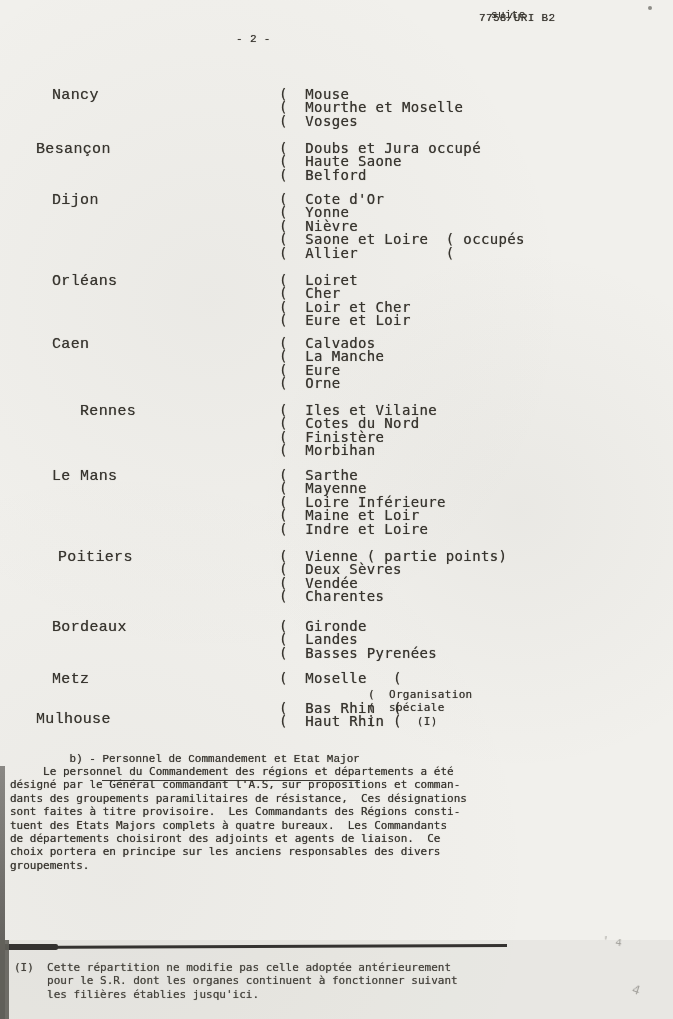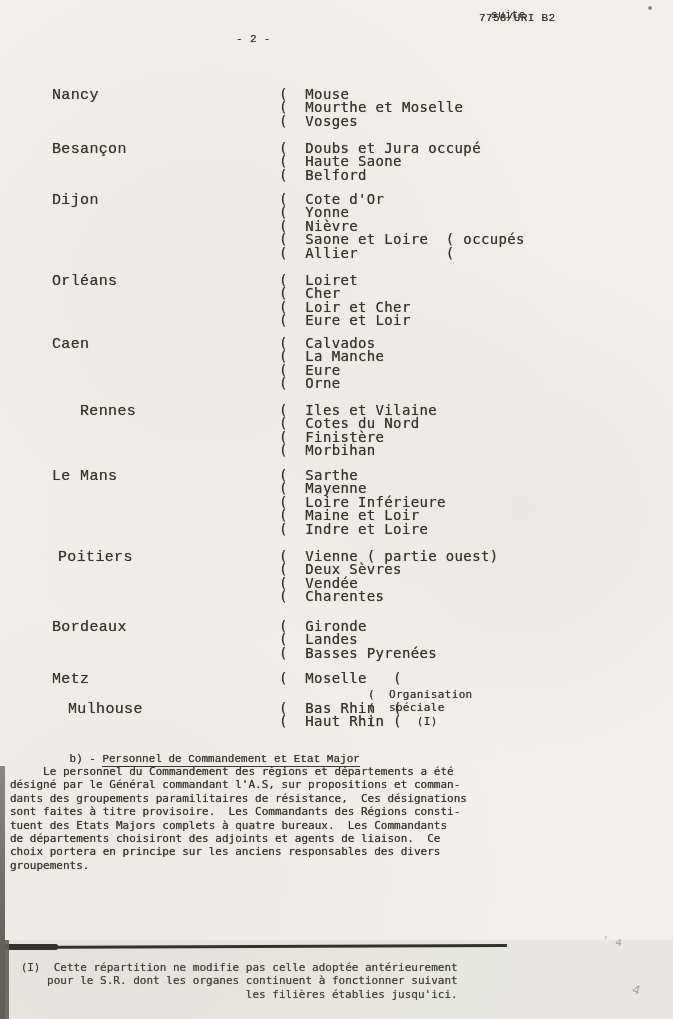--- a/index.html
+++ b/index.html
@@ -16,21 +16,21 @@
   .t{
     position:absolute;font-size:11px;line-height:13.4px;white-space:pre;margin:0;
     text-shadow:0 0 .7px rgba(56,53,47,.75);
   }
   .list{letter-spacing:.35px;}
   .region{position:absolute;left:0;width:673px;height:0;}
   .region .city{position:absolute;top:-1px;font-size:15px;letter-spacing:.35px;white-space:pre;
     text-shadow:0 0 .7px rgba(56,53,47,.75);}
   .region .depts{position:absolute;left:279px;top:0;font-size:14px;line-height:13.4px;
     letter-spacing:.35px;white-space:pre;margin:0;text-shadow:0 0 .7px rgba(56,53,47,.75);}
-  .underlined{border-bottom:1px solid #3a3731;padding-bottom:1px;}
+  .underlined{border-bottom:1px solid #3a3731;padding-bottom:15px;}
   .rule{position:absolute;background:#242220;}
   .band{position:absolute;}
   .smudge{position:absolute;color:rgba(70,68,63,.45);filter:blur(.5px);font-size:11px;}
 </style>
 </head>
 <body>
 
 <div class="page">
 
   <div class="t list" style="left:479px;top:12px;">7758/URI B2</div>
@@ -39,21 +39,21 @@
   <div class="band" style="left:648px;top:6px;width:4px;height:4px;border-radius:50%;background:rgba(60,58,53,.55);"></div>
 
   <div id="regions-list">
       <div class="region" style="top: 88px;">
         <span class="city" style="left: 52px;">Nancy</span>
         <pre class="depts">(  Mouse
 (  Mourthe et Moselle
 (  Vosges</pre>
       </div>
       <div class="region" style="top: 142px;">
-        <span class="city" style="left: 52px;">Besançon</span>
+        <span class="city" style="left: 36px;">Besançon</span>
         <pre class="depts">(  Doubs et Jura occupé
 (  Haute Saone
 (  Belford</pre>
       </div>
       <div class="region" style="top: 193px;">
         <span class="city" style="left: 52px;">Dijon</span>
         <pre class="depts">(  Cote d'Or
 (  Yonne
 (  Nièvre
 (  Saone et Loire  ( occupés
@@ -83,37 +83,37 @@
       <div class="region" style="top: 469px;">
         <span class="city" style="left: 52px;">Le Mans</span>
         <pre class="depts">(  Sarthe
 (  Mayenne
 (  Loire Inférieure
 (  Maine et Loir
 (  Indre et Loire</pre>
       </div>
       <div class="region" style="top: 550px;">
         <span class="city" style="left: 58px;">Poitiers</span>
-        <pre class="depts">(  Vienne ( partie ouest)
+        <pre class="depts">(  Vienne ( partie points)
 (  Deux Sèvres
 (  Vendée
 (  Charentes</pre>
       </div>
       <div class="region" style="top: 620px;">
         <span class="city" style="left: 52px;">Bordeaux</span>
         <pre class="depts">(  Gironde
 (  Landes
 (  Basses Pyrenées</pre>
       </div>
       <div class="region" style="top: 672px;">
         <span class="city" style="left: 52px;">Metz</span>
         <pre class="depts">(  Moselle   (</pre>
       </div>
       <div class="region" style="top: 702px;">
-        <span class="city" style="left: 68px;">Mulhouse</span>
+        <span class="city" style="left: 36px; margin-top: 10px;">Mulhouse</span>
         <pre class="depts">(  Bas Rhin  (
 (  Haut Rhin (</pre>
       </div>
     </div>
 
   <pre class="t list" style="left:368px;top:688px;" id="org-note">(  Organisation
 (  spéciale
 (      (I)</pre>
 
   <div class="t" style="left:43px;top:740px;">
@@ -126,21 +126,21 @@
 sont faites à titre provisoire.  Les Commandants des Régions consti-
 tuent des Etats Majors complets à quatre bureaux.  Les Commandants
 de départements choisiront des adjoints et agents de liaison.  Ce
 choix portera en principe sur les anciens responsables des divers
 groupements.</pre>
 
 
   <div class="rule" style="left:0;top:945px;width:507px;height:3px;transform:rotate(-0.2deg);"></div>
   <div class="rule" style="left:0;top:944px;width:58px;height:6px;border-radius:2px;"></div>
 
-  <pre class="t" style="left:14px;top:961px;text-align:right;">(I)  Cette répartition ne modifie pas celle adoptée antérieurement
+  <pre class="t" style="left:14px;top:961px;">(I)  Cette répartition ne modifie pas celle adoptée antérieurement
      pour le S.R. dont les organes continuent à fonctionner suivant
      les filières établies jusqu'ici.</pre>
 
   <div class="band" style="left:0;top:766px;width:5px;height:253px;background:linear-gradient(#8a8884,#55534f);"></div>
   <div class="band" style="left:0;top:940px;width:9px;height:79px;background:#57554f;opacity:.9;"></div>
   <div class="band" style="left:0;top:940px;width:673px;height:79px;background:rgba(176,174,168,.12);"></div>
   <div class="smudge" style="left:602px;top:936px;transform:rotate(8deg);">' 4</div>
   <div class="smudge" style="left:632px;top:983px;font-size:13px;transform:rotate(18deg);">4</div>
 
 </div>

